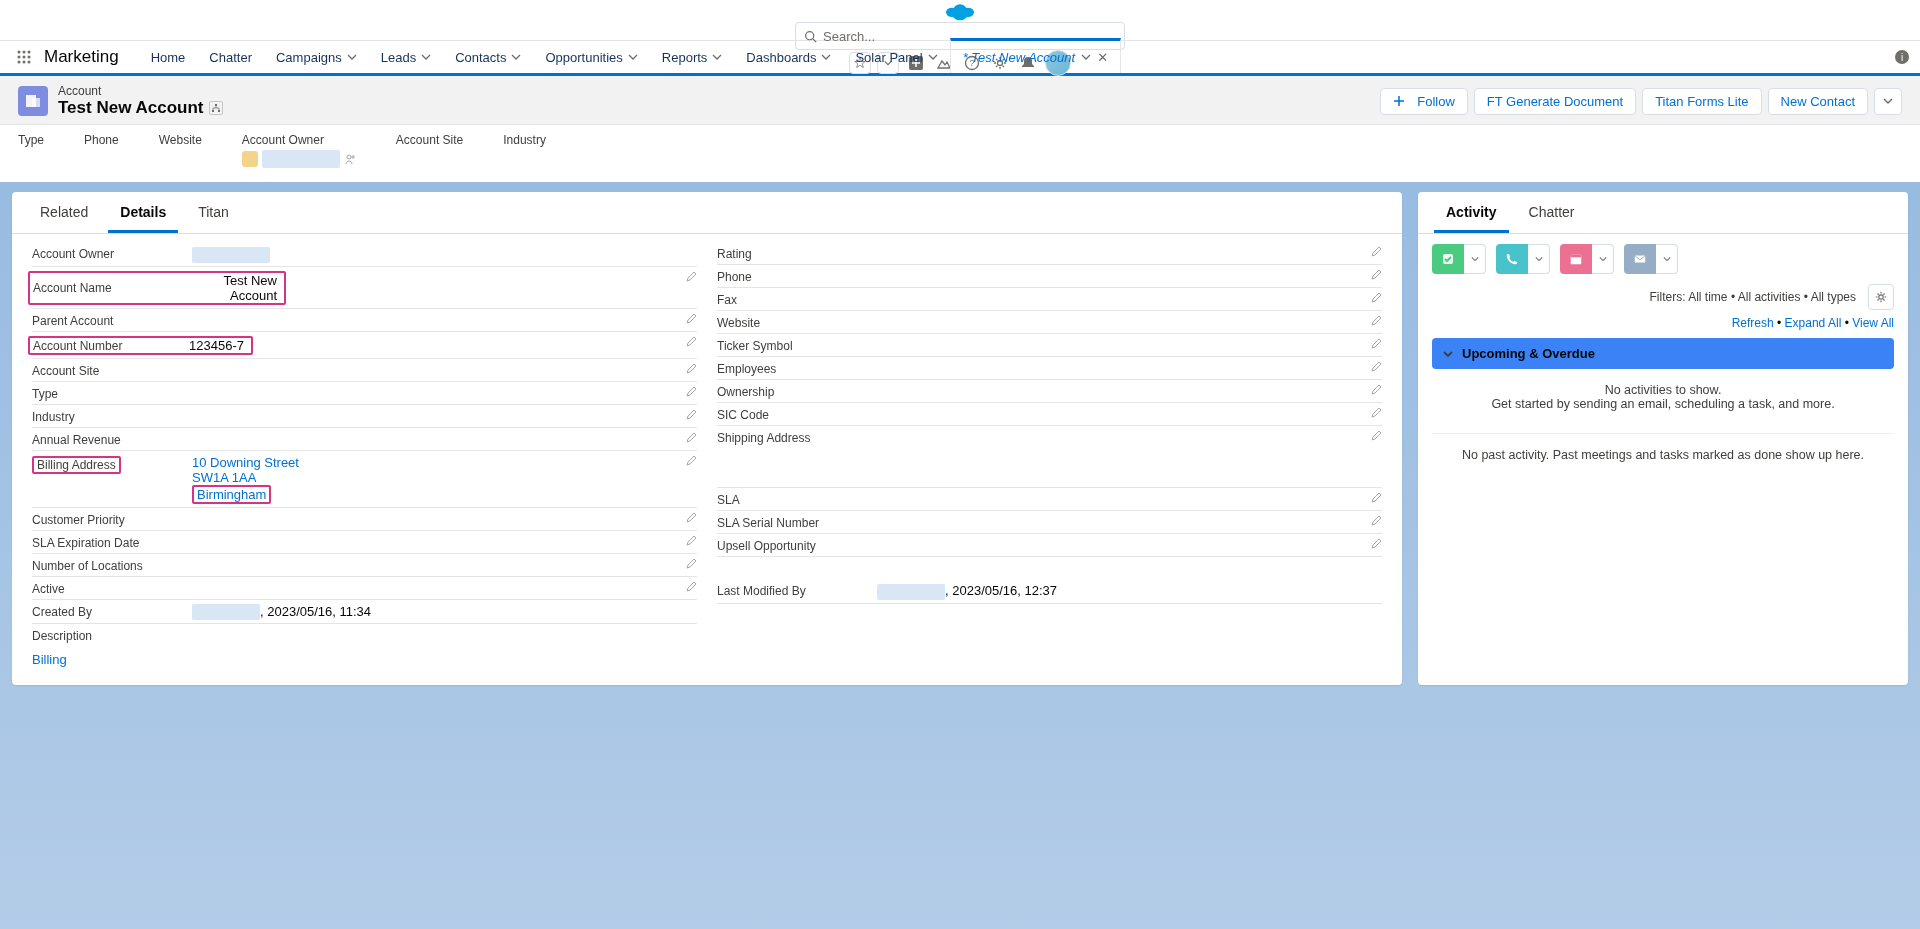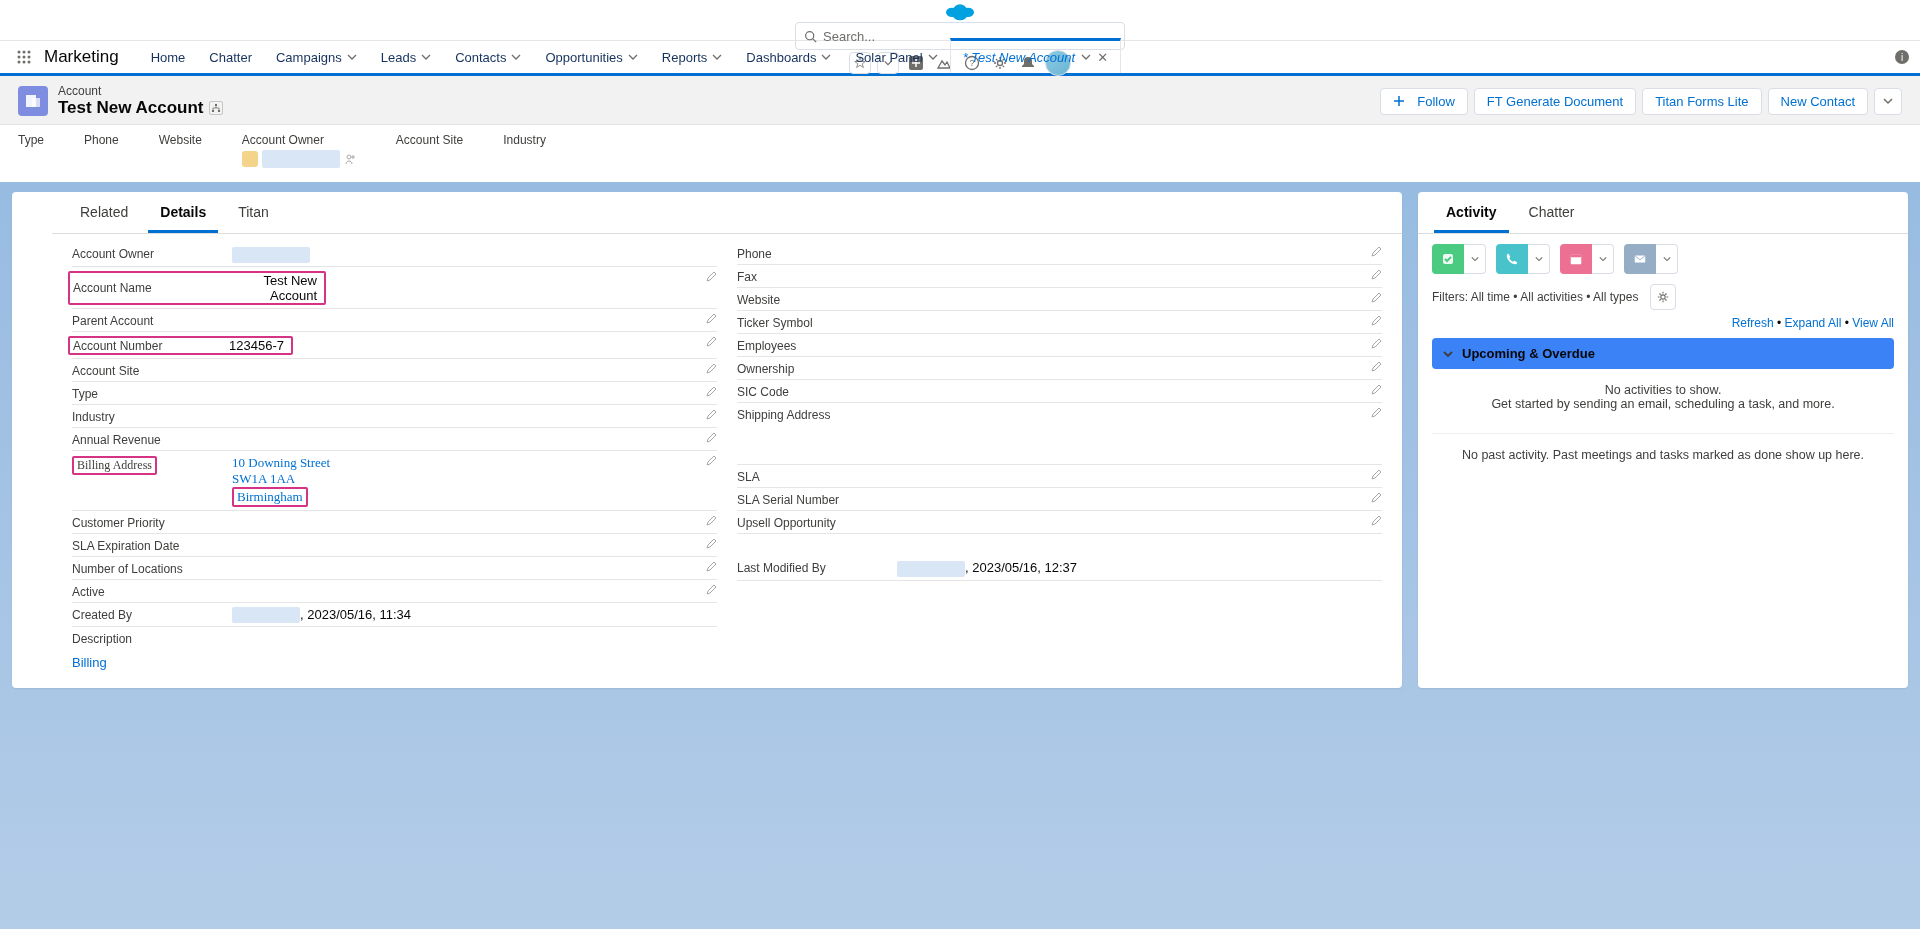--- a/index.html
+++ b/index.html
@@ -45,21 +45,21 @@
 
 .highlights { background: #fff; padding: 8px 18px 14px 18px; display: flex; gap: 40px; border-top: 1px solid #e5e5e5; }
 .hl-field .hl-label { font-size: 12px; color: #3e3e3c; }
 .hl-field .hl-val { min-height: 18px; display: flex; align-items: center; gap: 4px; margin-top: 3px; }
 .owner-chip { width: 78px; height: 18px; background: #d8e6f5; border-radius: 2px; }
 .owner-icn { width: 16px; height: 16px; background: #f3d48a; border-radius: 3px; }
 
 
 .columns { display: flex; gap: 16px; padding: 10px 12px; }
 .card { background: #fff; border-radius: 4px; box-shadow: 0 1px 2px rgba(0,0,0,0.08); }
-.main-card { flex: 1; padding-left: 40px; }
+.main-card { flex: 1; }
 .side-card { width: 490px; }
 
 
 .tabs { display: flex; border-bottom: 1px solid #ddd; padding: 0 16px; }
 .tab { padding: 12px 12px 10px; font-size: 14px; color: #3e3e3c; cursor: pointer; margin-right: 8px; }
 .tab.active { color: #080707; font-weight: 700; border-bottom: 3px solid #0070d2; }
 
 
 .details { display: flex; padding: 8px 20px 18px 20px; gap: 20px; }
 .col { flex: 1; }
@@ -78,21 +78,21 @@
 
 .side-tabs { display: flex; border-bottom: 1px solid #ddd; padding: 0 16px; }
 .act-bar { display: flex; gap: 10px; padding: 10px 14px; }
 .act-btn { display: flex; }
 .act-btn .main { width: 32px; height: 30px; border-radius: 4px 0 0 4px; display: flex; align-items: center; justify-content: center; }
 .act-btn .dd { width: 22px; height: 30px; border: 1px solid #d8dde6; border-left: none; border-radius: 0 4px 4px 0; display: flex; align-items: center; justify-content: center; color: #706e6b; background: #fff; }
 .act-green .main { background: #4bca81; }
 .act-blue .main { background: #48c3cc; }
 .act-pink .main { background: #eb7092; }
 .act-gray .main { background: #95aec5; }
-.filters-line { text-align: right; padding: 0 14px 6px; font-size: 12px; color: #3e3e3c; display: flex; align-items: center; gap: 6px; }
+.filters-line { text-align: right; padding: 0 14px 6px; font-size: 12px; color: #3e3e3c; display: flex; justify-content: flex-end; align-items: center; gap: 6px; }
 .gear-btn { width: 26px; height: 26px; border: 1px solid #d8dde6; border-radius: 4px; display: flex; align-items: center; justify-content: center; margin-left: 6px; }
 .links-line { text-align: right; padding: 0 14px 8px; font-size: 12px; }
 .links-line a { color: #0070d2; text-decoration: none; }
 .upcoming { margin: 0 14px; background: #3b82f6; border-radius: 4px; padding: 8px 10px; display: flex; align-items: center; gap: 8px; font-weight: 700; font-size: 13px; }
 .empty-act { text-align: center; padding: 14px 4px; font-size: 12.5px; color: #3e3e3c; }
 .past-act { text-align: center; padding: 14px 20px 18px; font-size: 12.5px; color: #3e3e3c; border-top: 1px solid #eee; margin: 8px 14px 0; }
 
 .billing-link { color: #0070d2; text-decoration: none; display: block; padding: 6px 0 0 0; }
 
 .chev-sm { width: 10px; height: 10px; }
@@ -389,21 +389,21 @@
               </div>
             <div class="row">
                 <div class="lbl">Annual Revenue</div>
                 <div class="val"></div>
                 <span class="edit">
                   <svg width="12" height="12" viewBox="0 0 12 12">
                     <path d="M2 10l1-3 6-6 2 2-6 6-3 1z" fill="none" stroke="#a8a8a8"></path>
                   </svg>
                 </span>
               </div>
-            <div class="row" style="align-items:flex-start;font-family:Liberation Serif, serif;">
+            <div class="row" style="align-items:flex-start;">
               <div class="lbl"><span class="hlbox">Billing Address</span></div>
               <div class="val">
                 <a href="#">10 Downing Street</a><br>
                 <a href="#">SW1A 1AA</a><br>
                 <a href="#"><span class="hlbox">Birmingham</span></a>
               </div>
               <span class="edit">
                   <svg width="12" height="12" viewBox="0 0 12 12">
                     <path d="M2 10l1-3 6-6 2 2-6 6-3 1z" fill="none" stroke="#a8a8a8"></path>
                   </svg>
@@ -450,20 +450,29 @@
               <div class="val"><span class="mask-chip2"></span><span>, 2023/05/16, 11:34</span></div>
             </div>
             <div class="row" style="border-bottom:none">
               <div class="lbl">Description</div>
                 <div class="val"></div>
             </div>
             <a href="#" class="billing-link">Billing</a>
           </div>
 
           <div class="col">
+            <div class="row">
+                <div class="lbl">Rating</div>
+                <div class="val"></div>
+                <span class="edit">
+                  <svg width="12" height="12" viewBox="0 0 12 12">
+                    <path d="M2 10l1-3 6-6 2 2-6 6-3 1z" fill="none" stroke="#a8a8a8"></path>
+                  </svg>
+                </span>
+              </div>
             <div class="row">
                 <div class="lbl">Phone</div>
                 <div class="val"></div>
                 <span class="edit">
                   <svg width="12" height="12" viewBox="0 0 12 12">
                     <path d="M2 10l1-3 6-6 2 2-6 6-3 1z" fill="none" stroke="#a8a8a8"></path>
                   </svg>
                 </span>
               </div>
             <div class="row">

